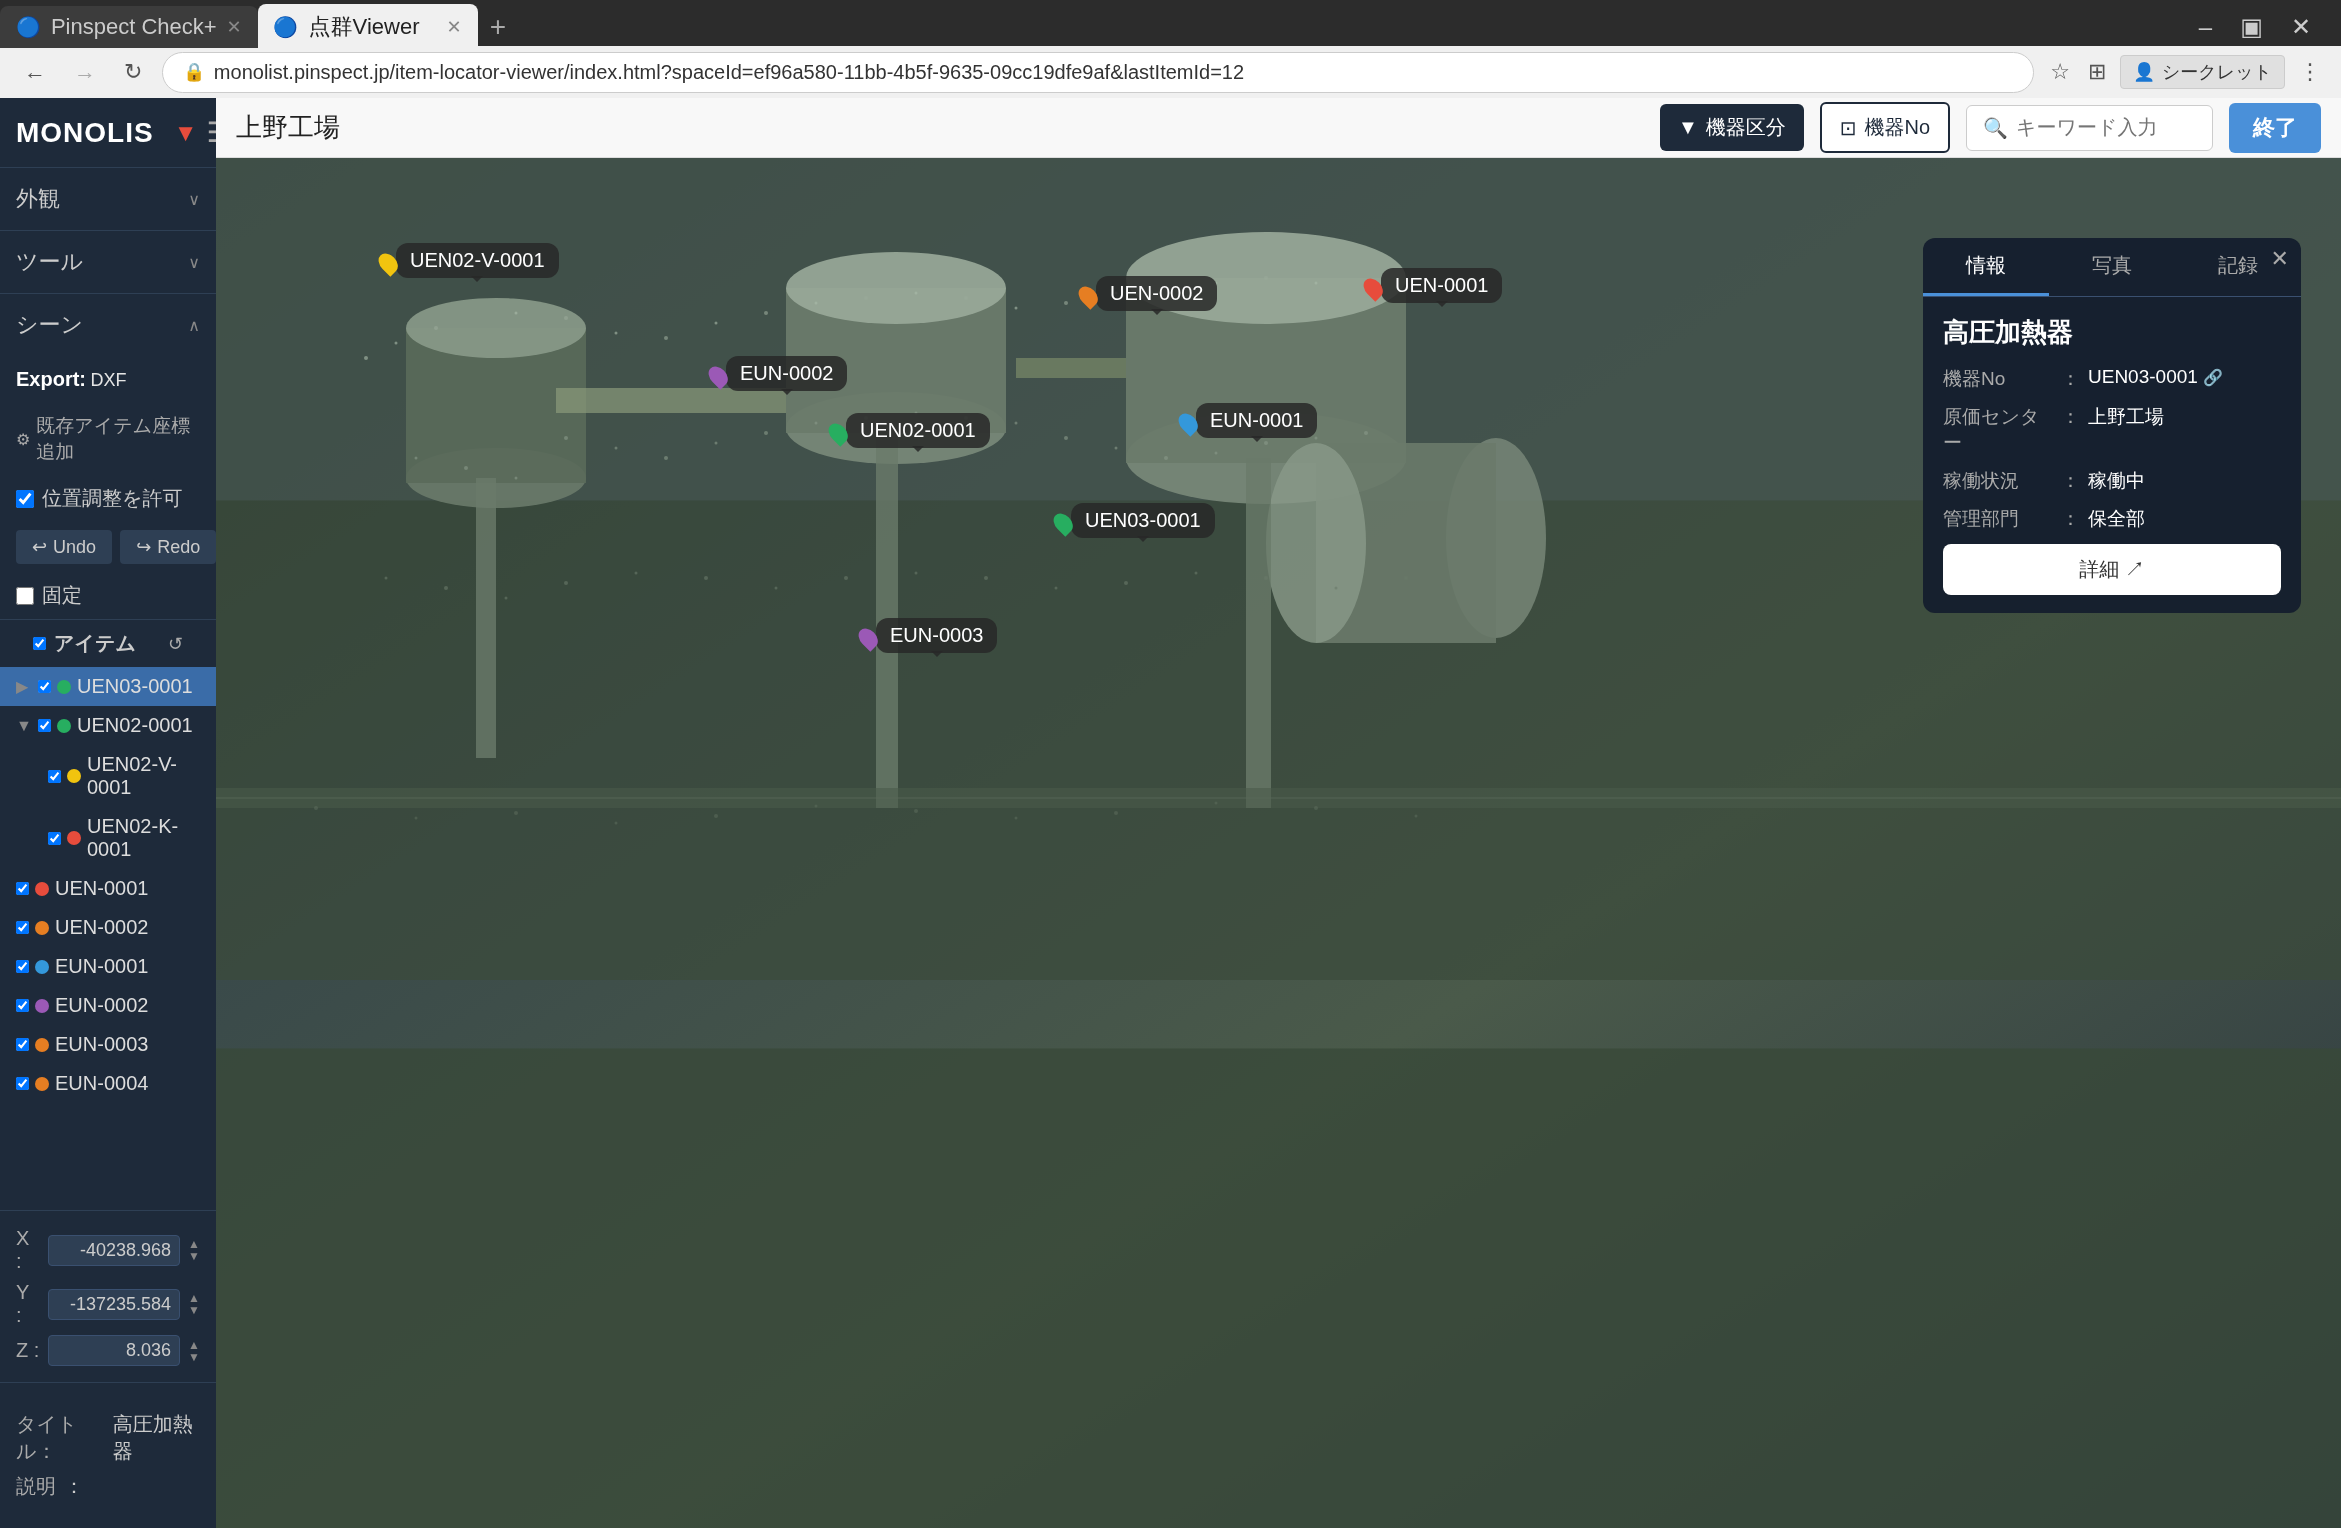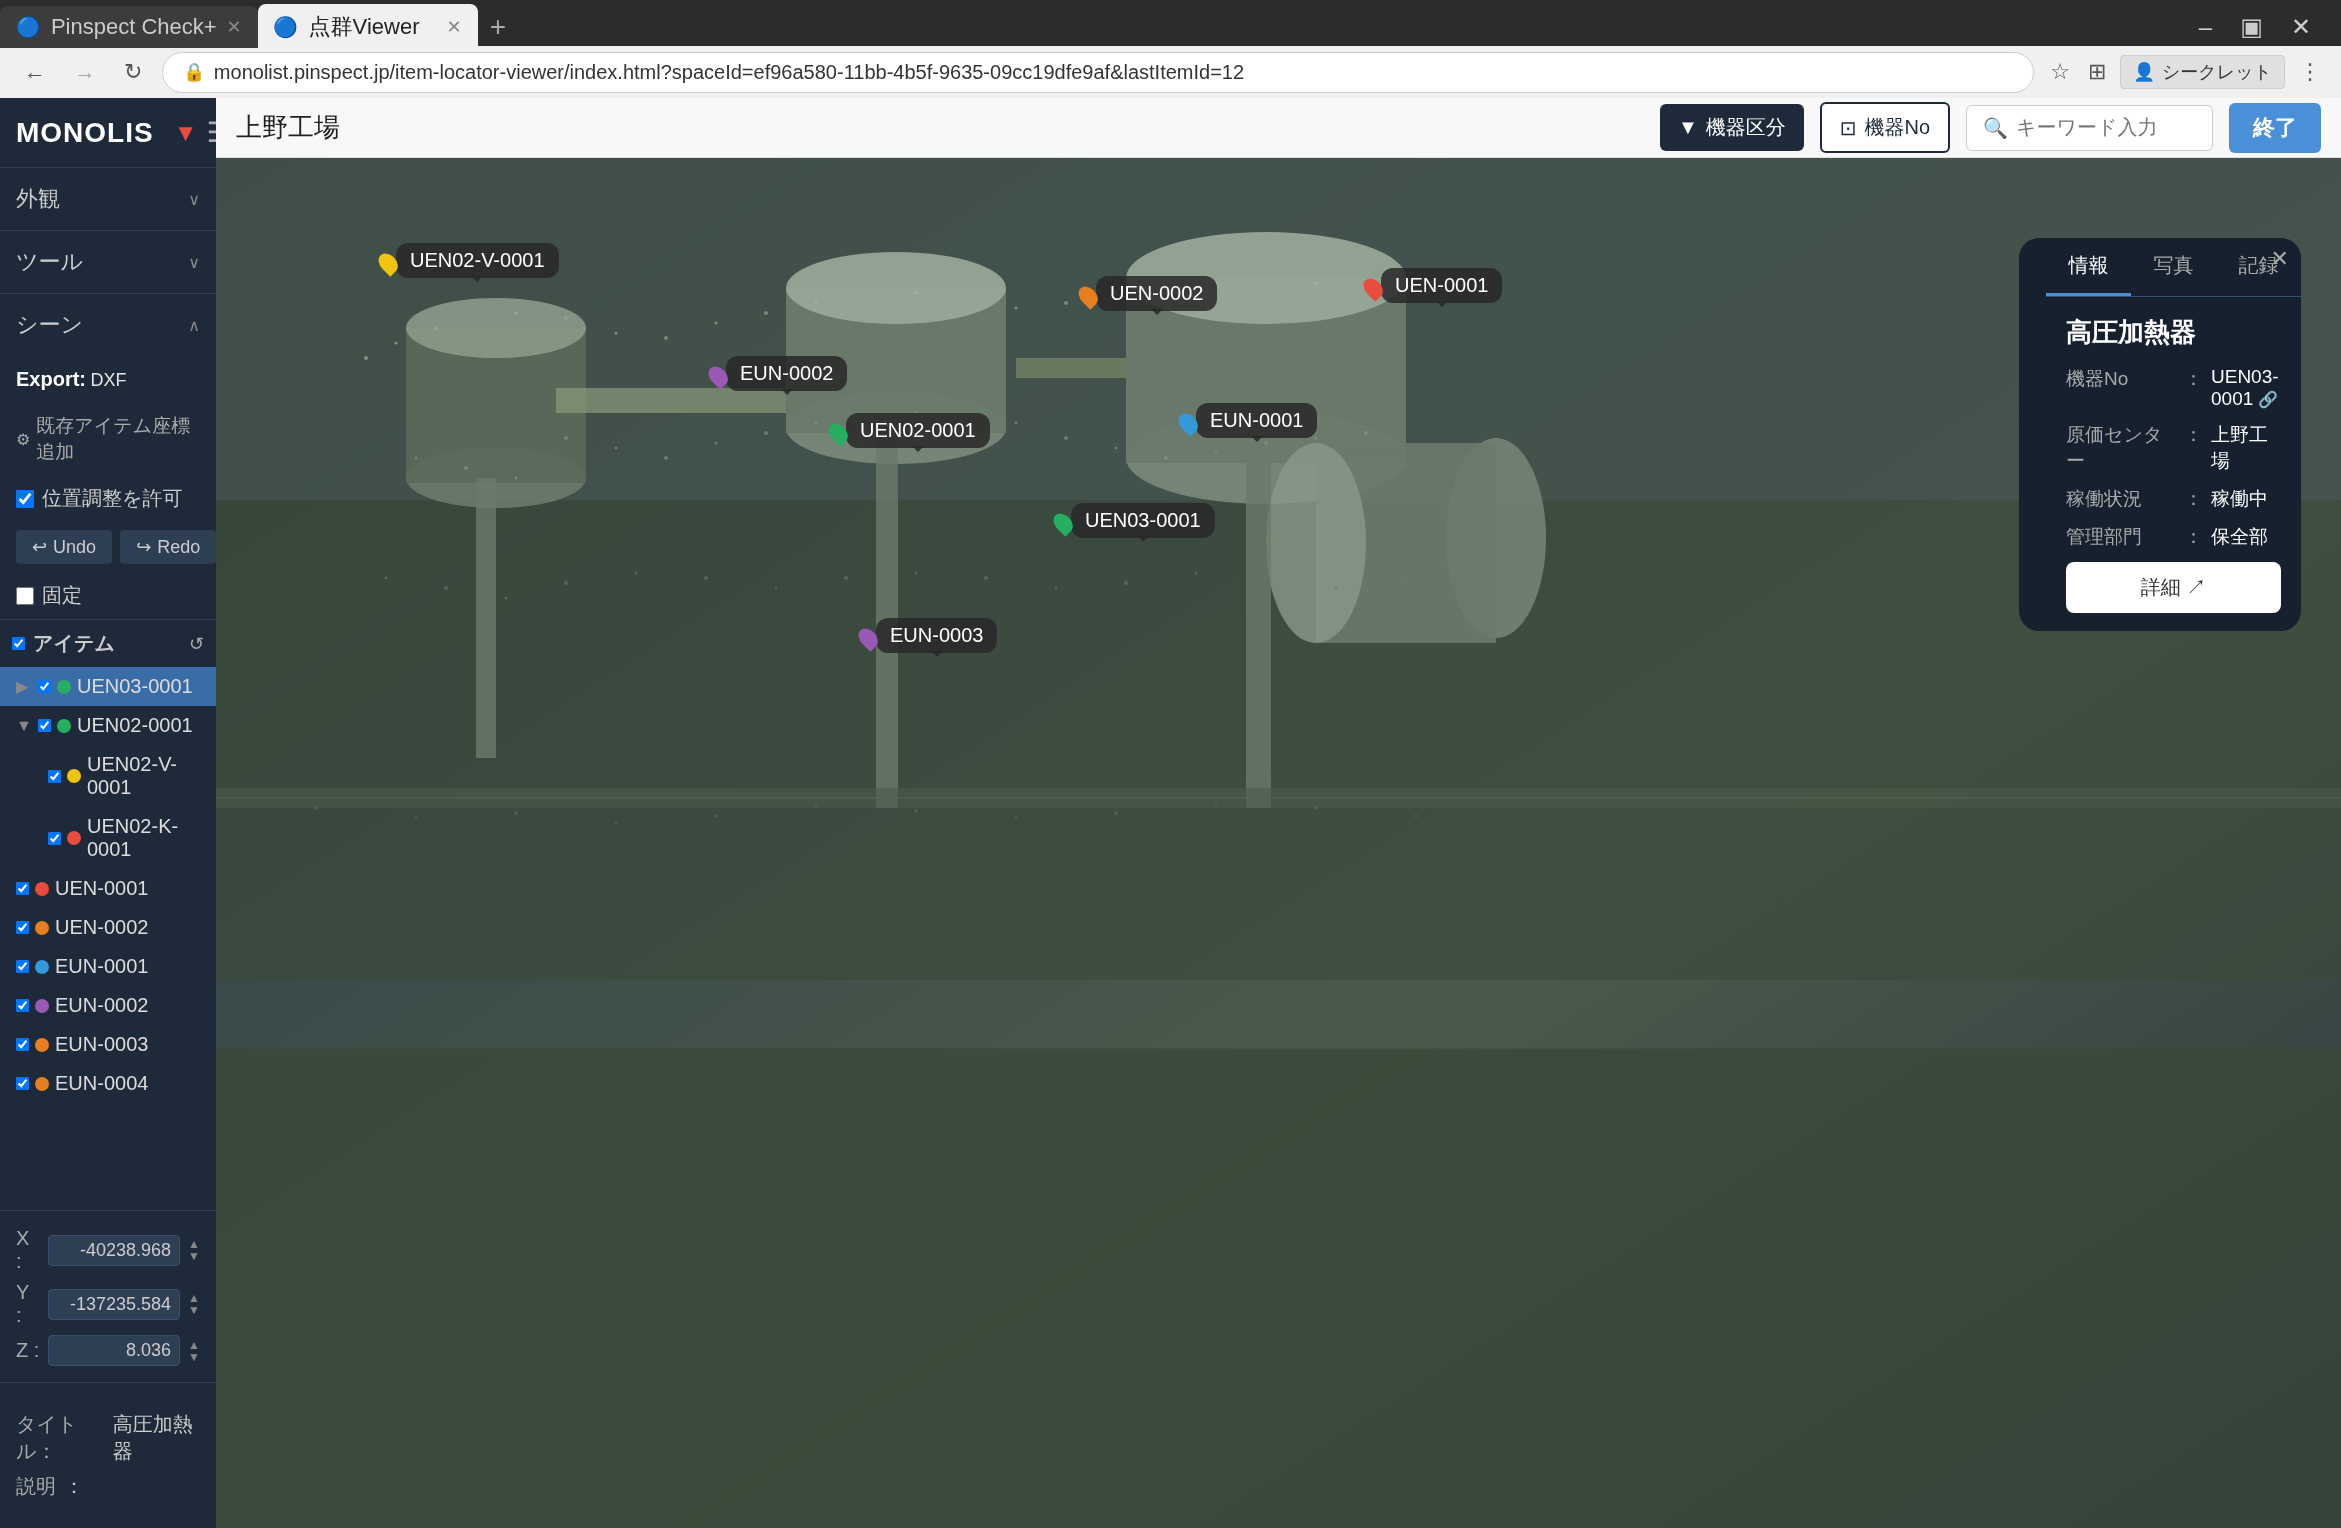--- a/index.html
+++ b/index.html
@@ -42,21 +42,21 @@
     .export-section { padding: 12px 16px; }
     .export-label { font-size: 20px; color: #ffffff; font-weight: 700; }
     .export-value { font-size: 18px; color: #e5e5e5; }
 
     .checkbox-row { display: flex; align-items: center; gap: 8px; padding: 10px 16px; font-size: 20px; color: #ccc; cursor: pointer; }
     .checkbox-row input[type=checkbox] { width: 18px; height: 18px; cursor: pointer; }
     .undo-redo { display: flex; gap: 8px; padding: 8px 16px; }
     .undo-btn { background: #2e3f54; border: none; border-radius: 4px; color: #ccc; font-size: 18px; padding: 6px 16px; cursor: pointer; display: flex; align-items: center; gap: 6px; }
 
     .items-section { padding: 0; }
-    .items-header { display: flex; justify-content: space-between; padding: 10px 12px; font-size: 20px; color: #aaa; }
+    .items-header { display: flex; justify-content: space-between; padding: 10px 33px; font-size: 20px; color: #aaa; }
     .items-title { font-weight: 600; color: #ccc; }
     .refresh-btn { background: none; border: none; color: #aaa; font-size: 18px; cursor: pointer; }
     .tree-item-row { display: flex; align-items: center; gap: 6px; padding: 8px 16px; cursor: pointer; }
     .tree-item-row.active { background: #3a6ca8; }
     .tree-item-row.level1 { padding-left: 16px; }
     .tree-item-row.level3 { padding-left: 48px; }
     .tree-expand { color: #888; font-size: 16px; width: 16px; }
     .dot { width: 14px; height: 14px; border-radius: 50%; flex-shrink: 0; }
     .item-name { color: #ddd; font-size: 20px; }
 
@@ -85,21 +85,21 @@
     .finish-btn { background: #4a90d9; color: #fff; border: none; border-radius: 6px; padding: 10px 24px; font-size: 22px; cursor: pointer; font-weight: 700; }
 
     
     .viewer-canvas { width: 100%; height: calc(100% - 60px); position: relative; overflow: hidden; }
 
     
     .marker-label { position: absolute; background: rgba(40,40,40,0.85); color: #fff; border-radius: 12px; padding: 6px 14px; font-size: 20px; white-space: nowrap; pointer-events: none; }
     .marker-label::after { content: ''; position: absolute; bottom: -10px; left: 50%; transform: translateX(-50%); border: 6px solid transparent; border-top-color: rgba(40,40,40,0.85); }
 
     
-    .info-panel { position: absolute; right: 40px; top: 80px; width: 282px; background: rgba(20,30,45,0.95); border-radius: 20px; color: #fff; z-index: 10; padding-left: 27px; }
+    .info-panel { position: absolute; right: 40px; top: 80px; width: 378px; background: rgba(20,30,45,0.95); border-radius: 12px; color: #fff; z-index: 10; }
     .info-panel-tabs { display: flex; border-bottom: 1px solid #3a5070; }
     .info-tab { flex: 1; text-align: center; padding: 14px 0; font-size: 20px; cursor: pointer; color: #aaa; }
     .info-tab.active { color: #fff; border-bottom: 3px solid #4a90d9; }
     .info-panel-close { position: absolute; top: 8px; right: 12px; background: none; border: none; color: #aaa; font-size: 22px; cursor: pointer; }
     .info-panel-body { padding: 18px 20px; }
     .info-panel-title { font-size: 26px; font-weight: 700; margin-bottom: 16px; }
     .info-field { display: flex; align-items: flex-start; margin-bottom: 12px; font-size: 19px; }
     .info-field-label { color: #aaa; width: 110px; flex-shrink: 0; }
     .info-field-sep { color: #aaa; margin: 0 8px; }
     .info-field-value { color: #fff; }

